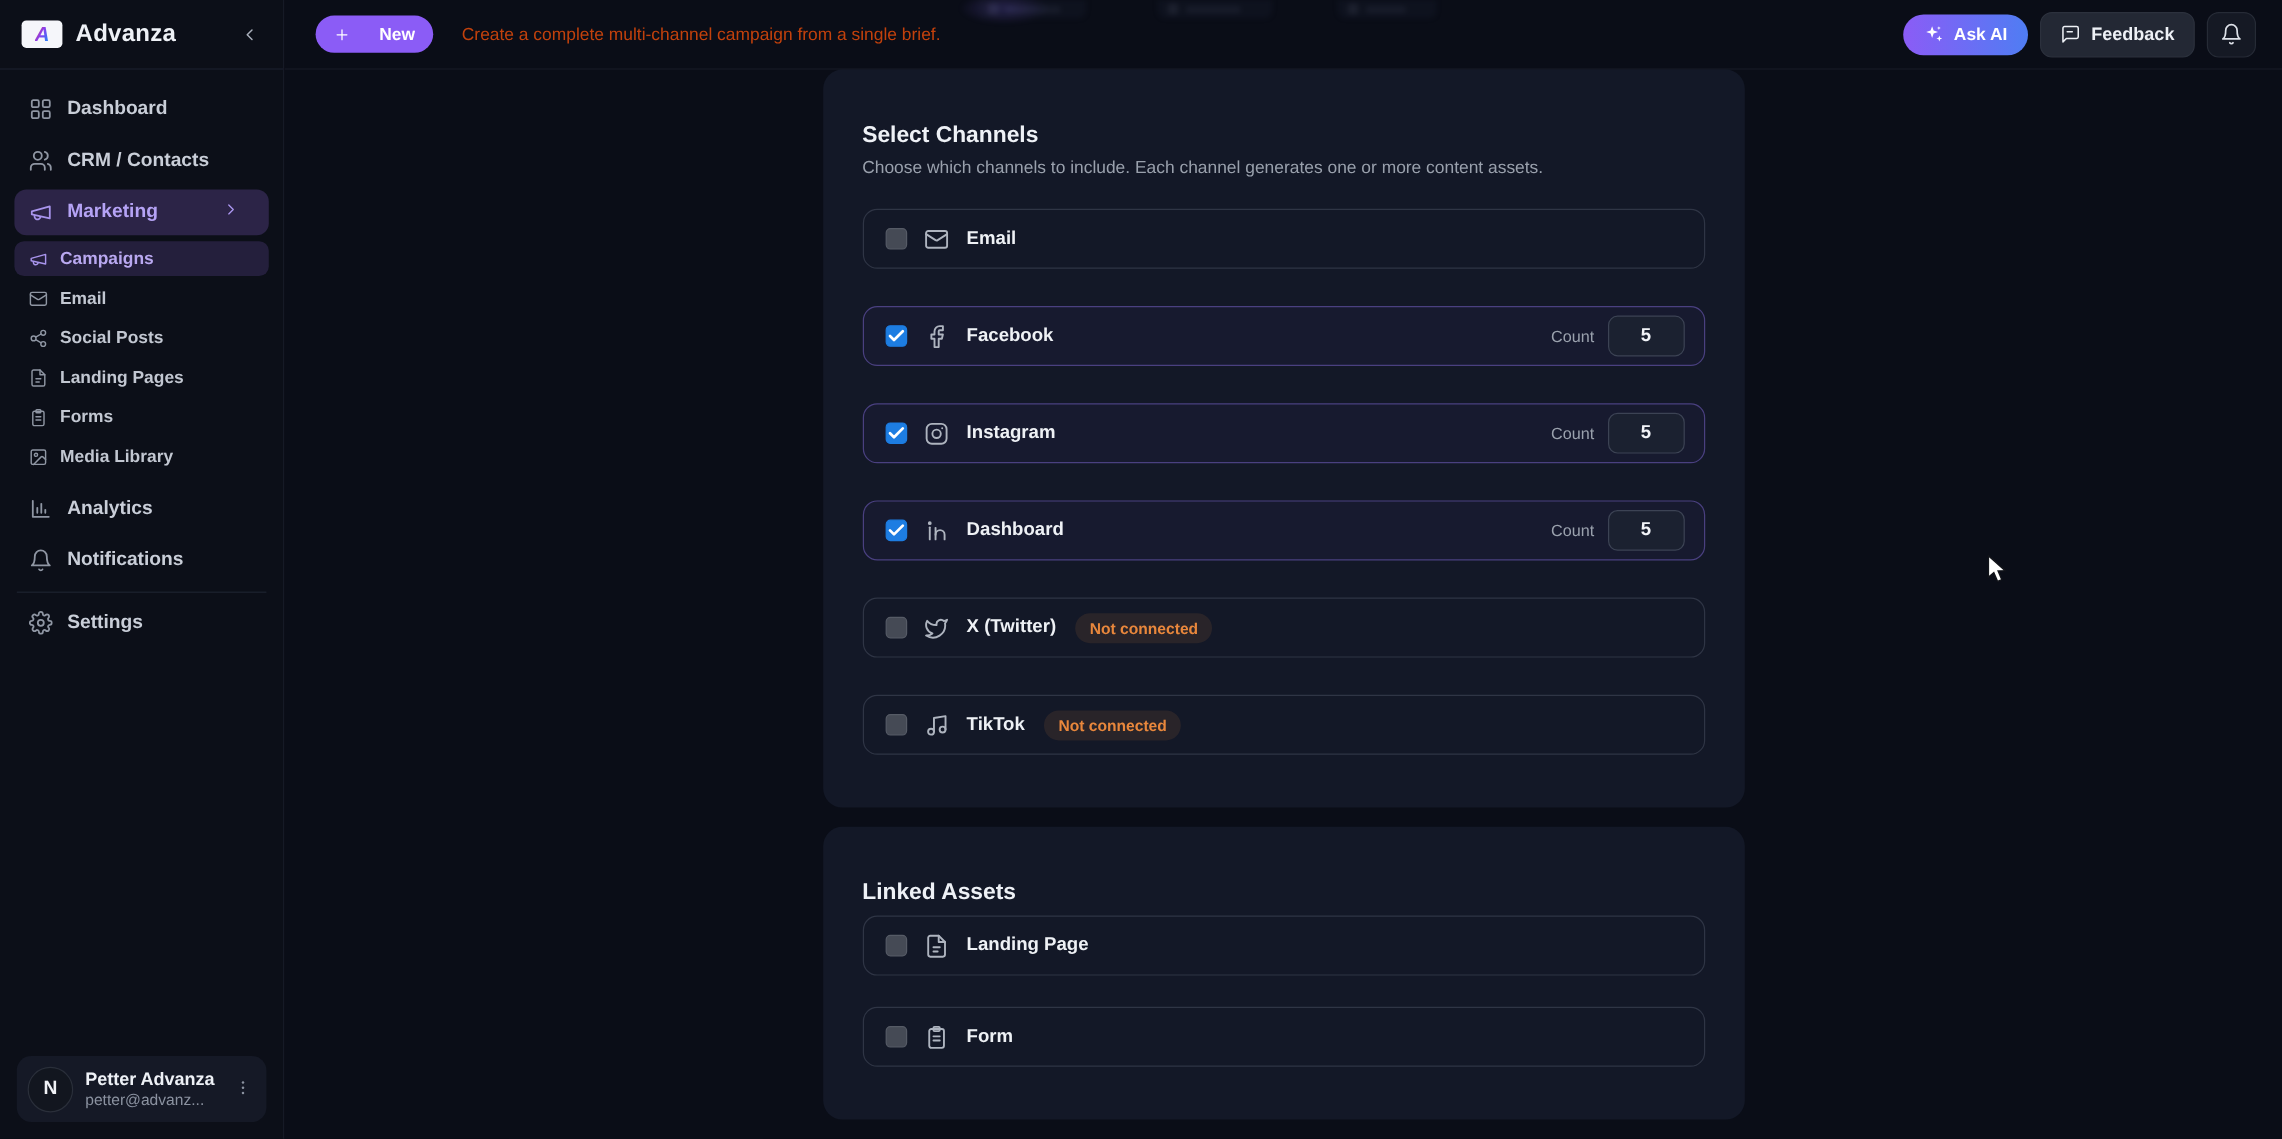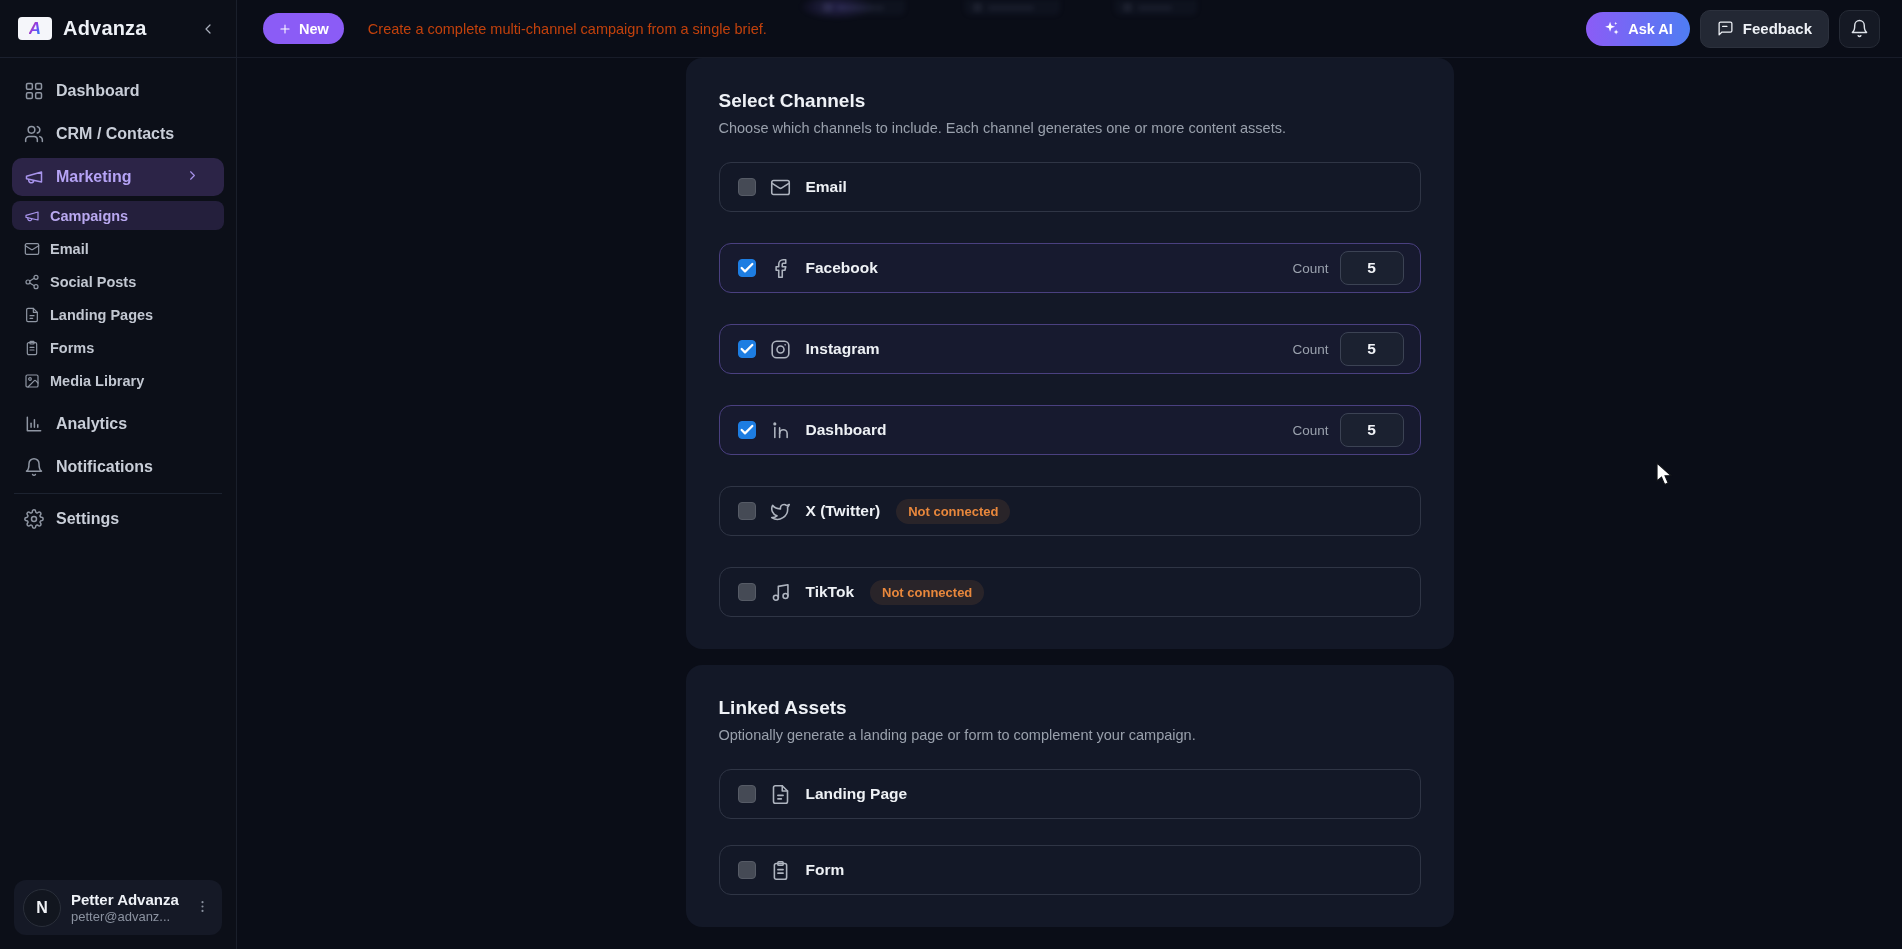--- a/index.html
+++ b/index.html
@@ -86,21 +86,21 @@
     opacity: .55;
   }
 
   .topbar {
     position: relative; z-index: 2; height: 58px; display: flex; align-items: center;
     padding: 0 22px 0 26px; border-bottom: 1px solid rgba(27,32,46,.8);
   }
   .new-btn {
     height: 31px; padding: 0 15px; border: none; border-radius: 999px;
     background: #8b5cf6; color: #fff; font-family: inherit; font-size: 14.5px; font-weight: 700;
-    display: flex; align-items: center; gap: 7px; cursor: pointer; flex-shrink: 0;
+    display: flex; align-items: center; gap: 24px; cursor: pointer; flex-shrink: 0;
   }
   .title-block { margin-left: 24px; }
   .page-title { font-size: 19px; font-weight: 800; letter-spacing: .1px; line-height: 1.25; }
   .page-subtitle { font-size: 14.5px; color: #c2410c; margin-top: 1px; }
   .topbar-right { margin-left: auto; display: flex; align-items: center; gap: 10px; }
   .askai-btn {
     height: 34px; padding: 0 17px; border: none; border-radius: 999px;
     background: linear-gradient(90deg,#8b5cf6 0%,#4f7df3 100%);
     color: #fff; font-family: inherit; font-size: 14.5px; font-weight: 700;
     display: flex; align-items: center; gap: 8px; cursor: pointer;
@@ -112,21 +112,21 @@
   }
   .bell-btn {
     width: 41px; height: 38px; border: 1px solid #262b36; border-radius: 10px;
     background: #151924; color: #dde1e8; display: flex; align-items: center; justify-content: center; cursor: pointer;
   }
 
   
   .content { position: relative; z-index: 1; }
   .panel {
     width: 768px; margin: 0 auto 16px auto; background: #131827;
-    border-radius: 16px; padding: 32px 33px;
+    border-radius: 16px; padding: 44px 33px;
   }
   .panel-title { font-size: 19px; font-weight: 800; margin-bottom: 8px; }
   .panel-desc { font-size: 14.5px; color: #99a0ac; margin-bottom: 26px; }
   .row {
     height: 50px; border: 1px solid #2f3545; border-radius: 12px;
     display: flex; align-items: center; padding: 0 16px 0 18px; cursor: pointer;
   }
   .row.selected { border-color: #4a4080; background: #171a2f; }
   .row + .row { margin-top: 31px; }
   .assets .row + .row { margin-top: 26px; }
@@ -478,21 +478,20 @@
                 </svg>
               </span>
               <span class="row-label">TikTok</span>
               <span class="badge">Not connected</span>
             </div>
           </div>
       </section>
 
       <section class="panel assets">
         <h2 class="panel-title">Linked Assets</h2>
-        <p class="panel-desc">Optionally generate a landing page or form to complement your campaign.</p>
         <div id="assets-list" class="assets">
             <div class="row">
               <span class="checkbox "></span>
               <span class="icn chan-icn" style="width:21px;height:21px">
                 <svg fill="none" stroke="currentColor" stroke-width="1.8" stroke-linecap="round" stroke-linejoin="round" viewBox="0 0 24 24">
                   <path d="M14 2H6a2 2 0 0 0-2 2v16a2 2 0 0 0 2 2h12a2 2 0 0 0 2-2V8z"></path>
                   <path d="M14 2v6h6"></path>
                   <line x1="9" y1="13" x2="15" y2="13"></line>
                   <line x1="9" y1="17" x2="13" y2="17"></line>
                 </svg>

